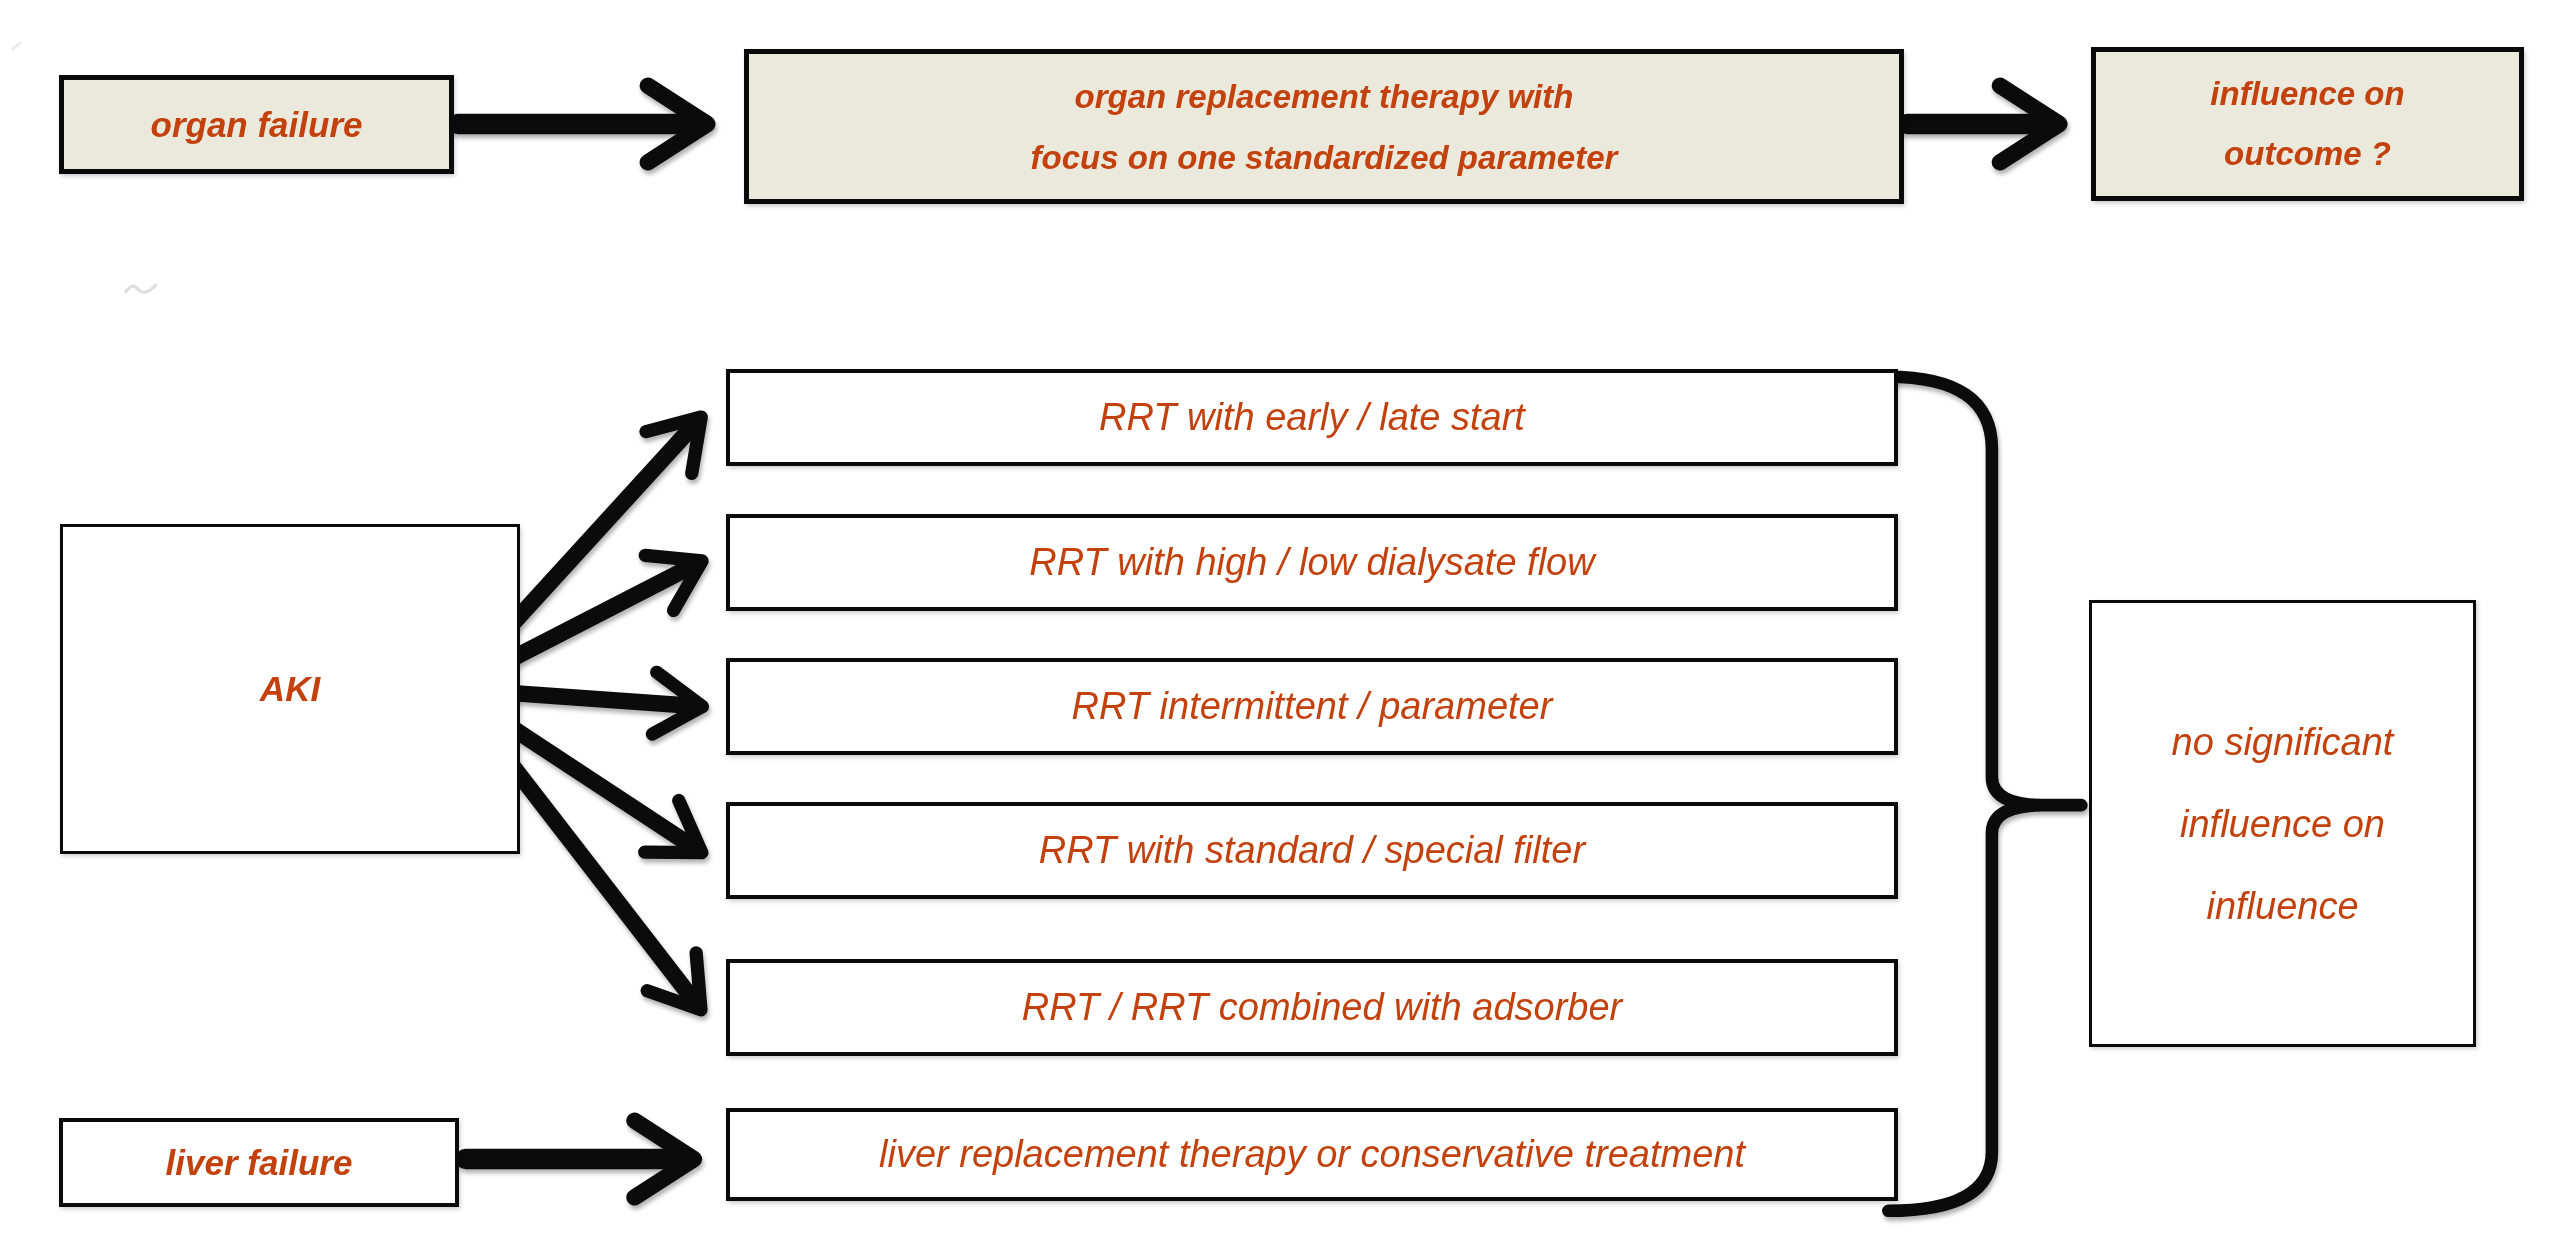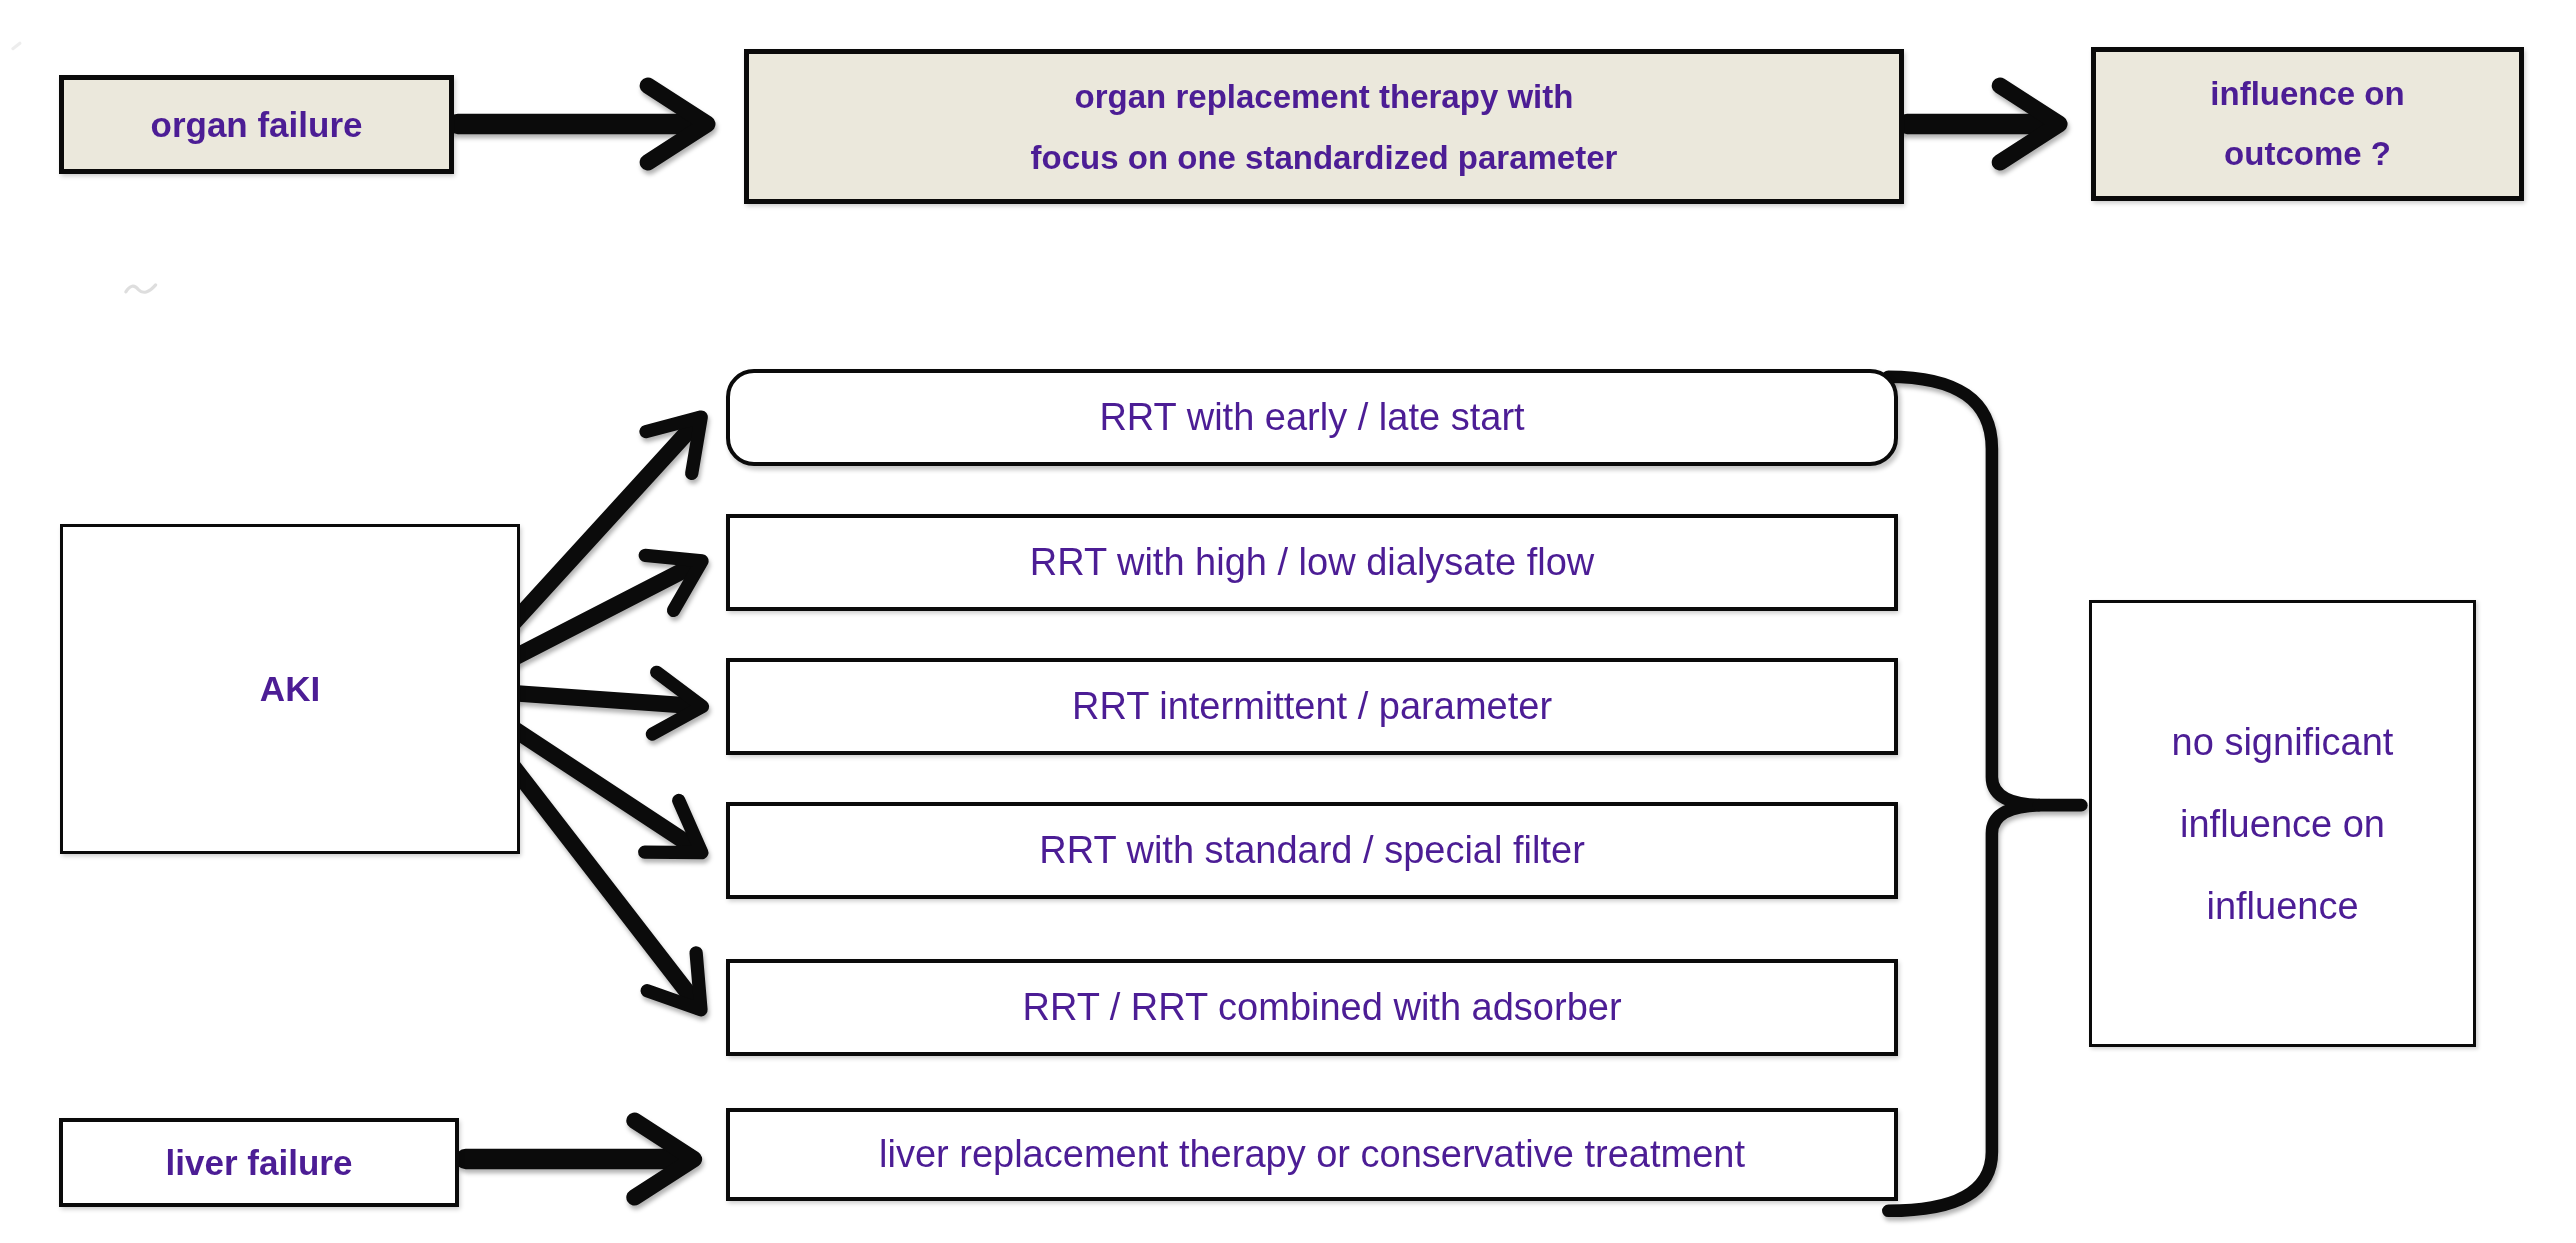--- a/index.html
+++ b/index.html
@@ -1,22 +1,23 @@
 <!DOCTYPE html>
 <html style="font-size:12.6px"><head>
 <meta charset="utf-8">
 <style>
   html,body{margin:0;padding:0;background:#ffffff;}
   #canvas{
     position:relative;
     width:2576px;height:1243px;
     background:#ffffff;
     font-family:"Liberation Sans", sans-serif;
-    color:#4c1d95;
+    color:#c2410c;
     overflow:hidden;
+    font-style:italic;
   }
   .box{
     position:absolute;
     box-sizing:border-box;
     display:flex;flex-direction:column;
     align-items:center;justify-content:center;
     text-align:center;
     background:#ffffff;
     border:4.7px solid #0a0a0a;
     box-shadow:2.4px 3.1px 4.7px rgba(0,0,0,0.22);
@@ -26,21 +27,21 @@
   .bold{font-weight:bold;}
   
   #organ-failure{left:59px;top:75px;width:395px;height:99px;font-size:35px;}
   #ort-box{left:744px;top:49px;width:1160px;height:155px;font-size:33px;line-height:61px;}
   #influence-box{left:2091px;top:47px;width:433px;height:154px;font-size:33px;line-height:60px;}
   
   #aki-box{left:60px;top:524px;width:460px;height:330px;font-size:35px;border-width:3.9px;justify-content:center;}
   #liver-box{left:59px;top:1118px;width:400px;height:89px;font-size:35px;}
   
   .rrt-box{left:726px;width:1172px;height:97px;font-size:38px;font-weight:normal;}
-  #rrt-1{top:369px;border-radius:28px;} #rrt-2{top:514px;} #rrt-3{top:658px;}
+  #rrt-1{top:369px;} #rrt-2{top:514px;} #rrt-3{top:658px;}
   #rrt-4{top:802px;} #rrt-5{top:959px;padding-left:20px;}
   #liver-rrt{left:726px;top:1108px;width:1172px;height:93px;font-size:38px;}
   
   #mortality-box{left:2089px;top:600px;width:387px;height:447px;font-size:38px;line-height:82px;border-width:3.9px;box-shadow:1.6px 2.4px 3.9px rgba(0,0,0,0.18);}
   
   #connectors{position:absolute;left:0;top:0;width:2576px;height:1243px;}
   .stroke{stroke:#0b0b0b;fill:none;stroke-linecap:round;stroke-linejoin:round;}
   .shadowed{filter:drop-shadow(2px 5px 3px rgba(0,0,0,0.30));}
 </style>
 </head>

